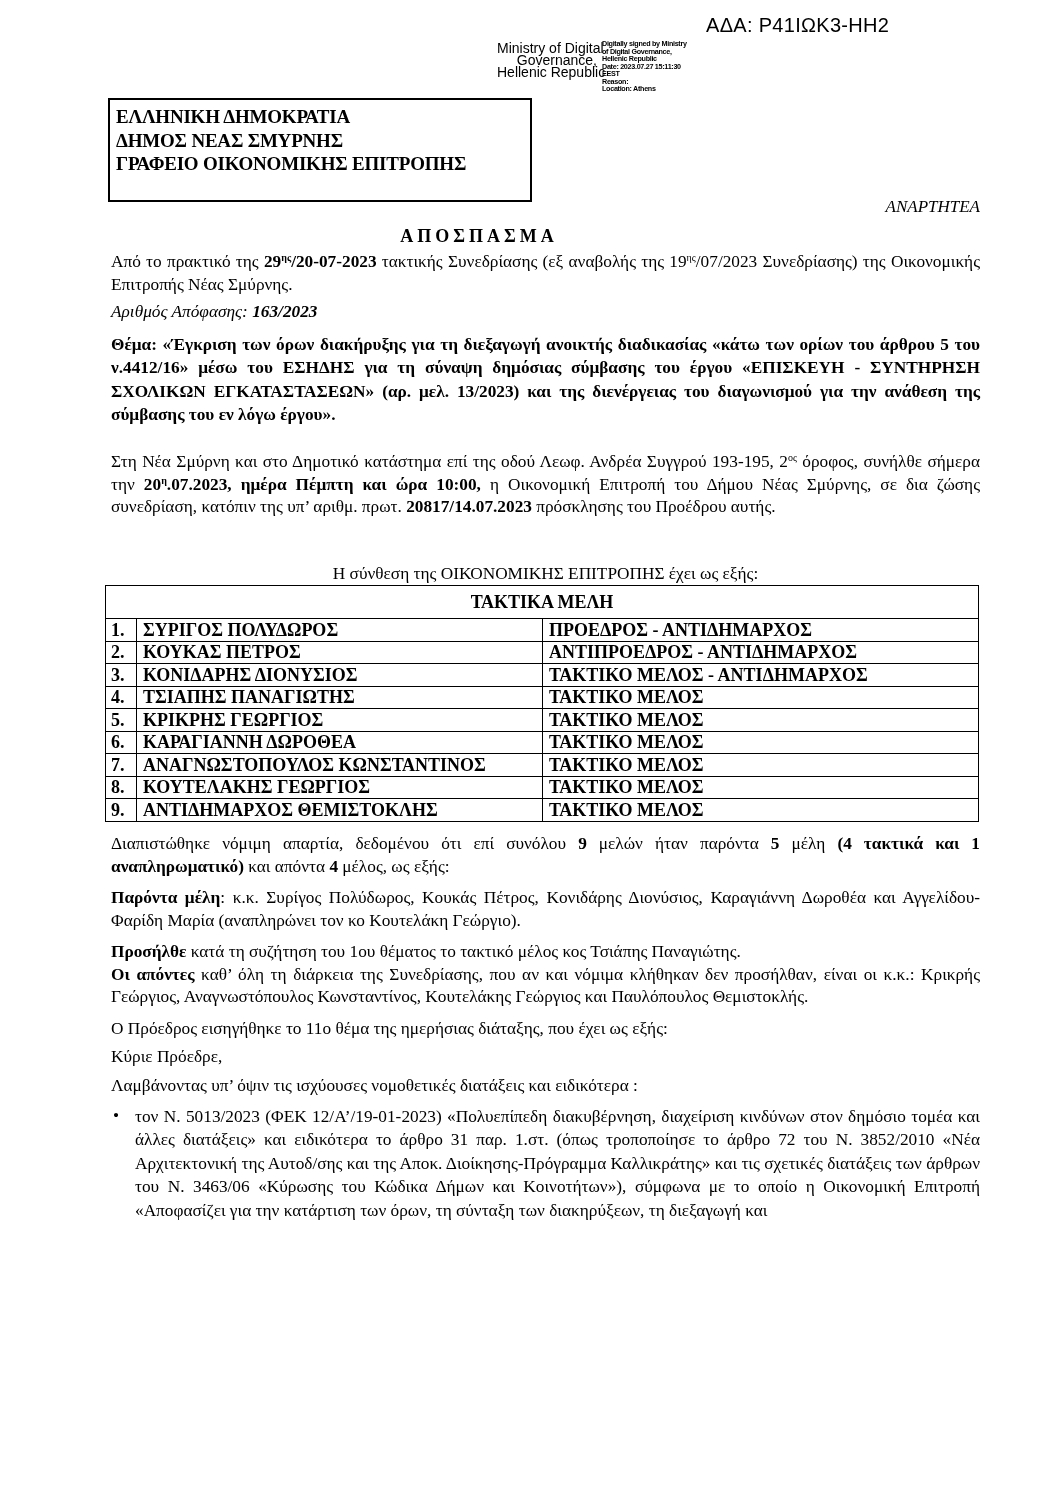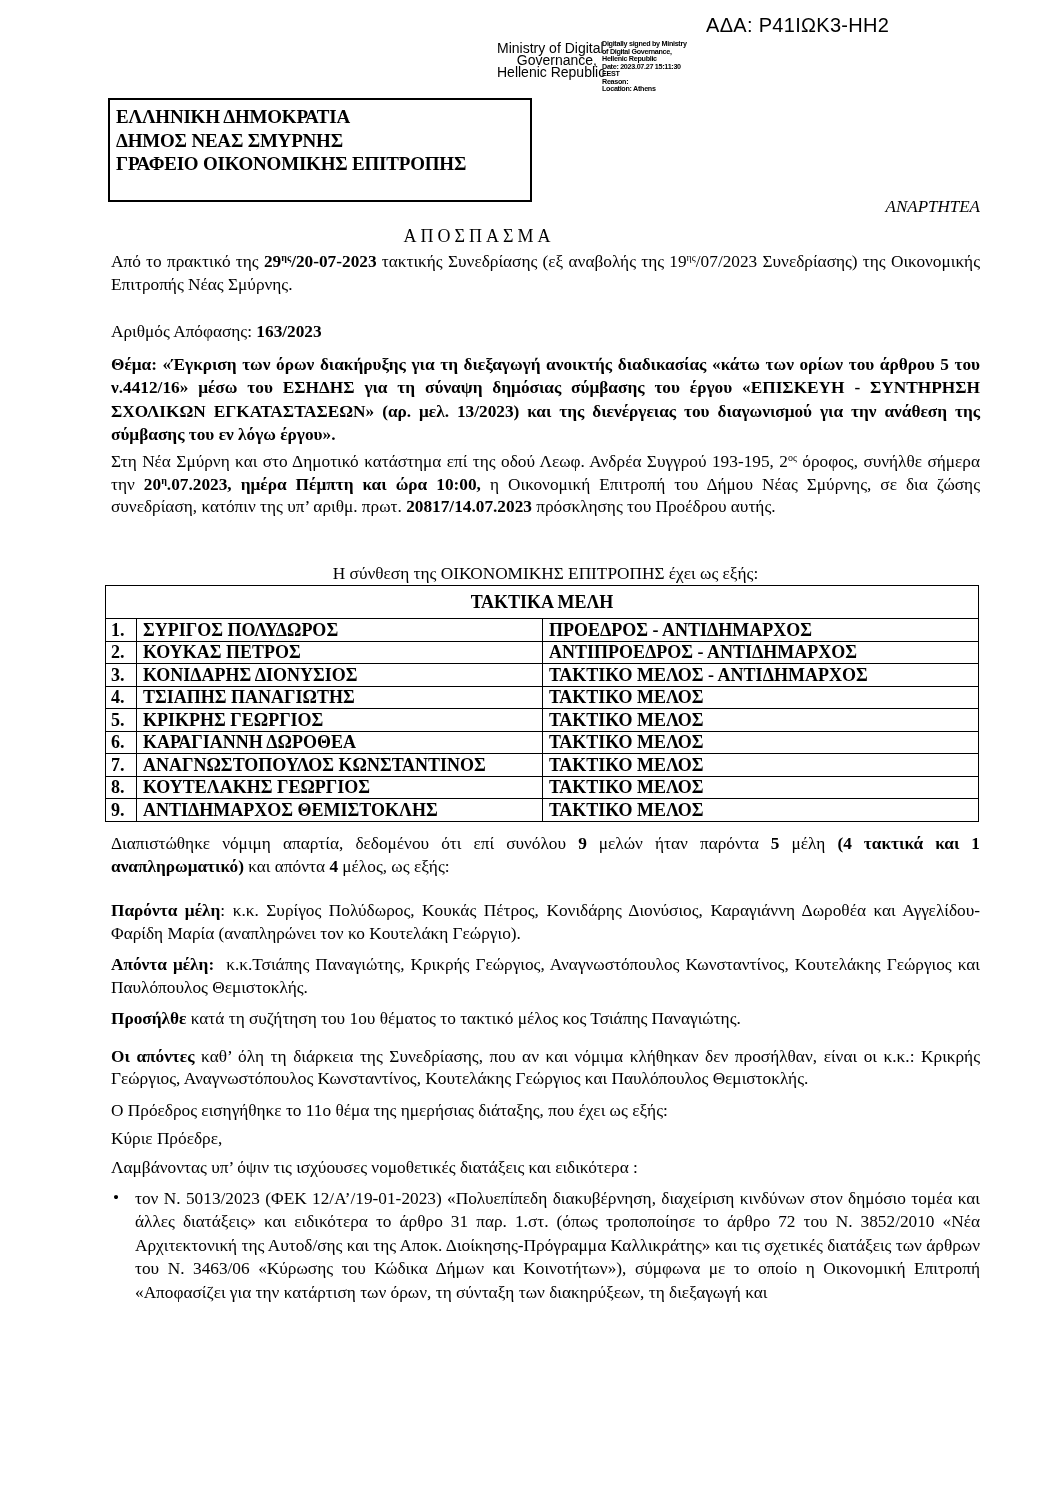--- a/index.html
+++ b/index.html
@@ -6,21 +6,21 @@
   body { width: 1058px; height: 1497px; position: relative; overflow: hidden; color: #000; font-family: "Liberation Serif", serif; }
   .abs { position: absolute; }
   .ada { left: 706px; top: 14px; font-family: "Liberation Sans", sans-serif; font-size: 20px; letter-spacing: 0.3px; white-space: nowrap; }
   .sig-org { left: 497px; top: 42px; font-family: "Liberation Sans", sans-serif; font-size: 14px; line-height: 12px; text-align: right; width: 100px; }
   .sig-org div { white-space: nowrap; }
   .sig-detail { left: 602px; top: 40px; font-family: "Liberation Sans", sans-serif; font-size: 7.2px; line-height: 7.5px; font-weight: bold; letter-spacing: -0.3px; }
   .sig-detail div { white-space: nowrap; }
   .header-box { left: 108px; top: 98px; width: 424px; height: 104px; border: 2px solid #000; box-sizing: border-box; padding: 5px 0 0 6px; }
   .header-box div { font-weight: bold; font-size: 19px; line-height: 23.5px; white-space: nowrap; letter-spacing: -0.2px; }
   .anartitea { right: 78px; top: 197px; font-style: italic; font-size: 17px; }
-  .title { left: 0; width: 958px; top: 226px; text-align: center; font-weight: normal; font-size: 18px; letter-spacing: 4px; }
+  .title { left: 0; width: 958px; top: 226px; text-align: center; font-weight: bold; font-size: 18px; letter-spacing: 4px; }
   .body-text { left: 111px; width: 869px; font-size: 17.3px; line-height: 22.5px; }
   p { margin: 0; }
   .just { text-align: justify; text-align-last: left; }
   b { font-weight: bold; }
   sup { font-size: 10px; vertical-align: 6px; line-height: 0; }
   .center { text-align: center; }
   table.members { position: absolute; left: 105px; top: 585px; width: 874px; border-collapse: collapse; font-size: 18px; font-weight: bold; }
   table.members td { border: 1.6px solid #000; padding: 0 6px; height: 21.5px; line-height: 20px; white-space: nowrap; }
   table.members td.hdr { text-align: center; height: 32px; }
   table.members td.num { width: 20px; padding: 0 5px; }
@@ -55,21 +55,21 @@
   <div>ΕΛΛΗΝΙΚΗ ΔΗΜΟΚΡΑΤΙΑ</div>
   <div>ΔΗΜΟΣ ΝΕΑΣ ΣΜΥΡΝΗΣ</div>
   <div>ΓΡΑΦΕΙΟ ΟΙΚΟΝΟΜΙΚΗΣ ΕΠΙΤΡΟΠΗΣ</div>
 </div>
 
 <div class="abs anartitea">ΑΝΑΡΤΗΤΕΑ</div>
 <div class="abs title">ΑΠΟΣΠΑΣΜΑ</div>
 
 <div class="abs body-text" style="top:251px;">
   <p class="just"><span>Από το πρακτικό της </span><b><span>29</span><sup>ης</sup><span>/20-07-2023</span></b><span> τακτικής Συνεδρίασης (εξ αναβολής της 19</span><sup>ης</sup><span>/07/2023 Συνεδρίασης) της Οικονομικής Επιτροπής Νέας Σμύρνης.</span></p>
-  <p style="margin-top:25px;"><span>Αριθμός Απόφασης: </span><b>163/2023</b></p>
+  <p style="margin-top:5px;font-style:italic;"><span>Αριθμός Απόφασης: </span><b>163/2023</b></p>
   <p class="just" style="margin-top:9px; font-weight:bold; line-height:23.5px;">Θέμα: «Έγκριση των όρων διακήρυξης για τη διεξαγωγή ανοικτής διαδικασίας  «κάτω των ορίων του άρθρου 5 του ν.4412/16» μέσω του ΕΣΗΔΗΣ για τη σύναψη δημόσιας σύμβασης του έργου «ΕΠΙΣΚΕΥΗ - ΣΥΝΤΗΡΗΣΗ  ΣΧΟΛΙΚΩΝ ΕΓΚΑΤΑΣΤΑΣΕΩΝ» (αρ. μελ. 13/2023) και της διενέργειας του διαγωνισμού για την ανάθεση της σύμβασης του εν λόγω έργου».</p>
 </div>
 
 <div class="abs body-text" style="top:451px;">
   <p class="just"><span>Στη Νέα Σμύρνη και στο Δημοτικό κατάστημα επί της οδού Λεωφ. Ανδρέα Συγγρού 193-195, 2</span><sup>ος</sup><span> όροφος, συνήλθε σήμερα την </span><b><span>20</span><sup>η</sup><span>.07.2023, ημέρα Πέμπτη και ώρα 10:00,</span></b><span> η Οικονομική Επιτροπή του Δήμου Νέας Σμύρνης, σε δια ζώσης συνεδρίαση, κατόπιν της υπ’ αριθμ. πρωτ. </span><b>20817/14.07.2023</b><span> πρόσκλησης του Προέδρου αυτής.</span></p>
 </div>
 
 <div class="abs body-text center" style="top:563px;">Η σύνθεση της ΟΙΚΟΝΟΜΙΚΗΣ ΕΠΙΤΡΟΠΗΣ έχει ως εξής:</div>
 
 <table class="members">
@@ -120,24 +120,23 @@
       <tr>
         <td class="num">9.</td>
         <td class="name">ΑΝΤΙΔΗΜΑΡΧΟΣ ΘΕΜΙΣΤΟΚΛΗΣ</td>
         <td class="role">ΤΑΚΤΙΚΟ ΜΕΛΟΣ</td>
       </tr>
     </tbody>
 </table>
 
 <div class="abs body-text" style="top:833px;">
   <p class="just"><span>Διαπιστώθηκε νόμιμη απαρτία, δεδομένου ότι επί συνόλου </span><b>9</b><span> μελών ήταν παρόντα </span><b>5</b><span> μέλη </span><b>(4 τακτικά και 1 αναπληρωματικό)</b><span> και απόντα </span><b>4</b><span> μέλος, ως εξής:</span></p>
-  <p class="just" style="margin-top:22px;"><b>Παρόντα μέλη</b><span>: κ.κ. Συρίγος Πολύδωρος, Κουκάς Πέτρος, Κονιδάρης Διονύσιος, Καραγιάννη Δωροθέα και Αγγελίδου-Φαρίδη Μαρία (αναπληρώνει τον κο Κουτελάκη Γεώργιο).</span></p>
-  <p class="just" style="margin-top:9px;"><b>Απόντα μέλη:</b><span style="white-space:pre-wrap;">  κ.κ.Τσιάπης Παναγιώτης, Κρικρής Γεώργιος, Αναγνωστόπουλος Κωνσταντίνος, Κουτελάκης Γεώργιος και Παυλόπουλος Θεμιστοκλής.</span></p>
+  <p class="just" style="margin-top:9px;"><b>Παρόντα μέλη</b><span>: κ.κ. Συρίγος Πολύδωρος, Κουκάς Πέτρος, Κονιδάρης Διονύσιος, Καραγιάννη Δωροθέα και Αγγελίδου-Φαρίδη Μαρία (αναπληρώνει τον κο Κουτελάκη Γεώργιο).</span></p>
   <p class="just" style="margin-top:9px;"><b>Προσήλθε</b><span> κατά τη συζήτηση του 1ου θέματος το τακτικό μέλος κος Τσιάπης Παναγιώτης.</span></p>
-  <p class="just" style="margin-top:15px;"><b>Οι απόντες</b><span> καθ’ όλη τη διάρκεια της Συνεδρίασης, που αν και νόμιμα κλήθηκαν δεν προσήλθαν, είναι οι κ.κ.: Κρικρής Γεώργιος, Αναγνωστόπουλος Κωνσταντίνος, Κουτελάκης Γεώργιος και Παυλόπουλος Θεμιστοκλής.</span></p>
+  <p class="just" style="margin-top:0;"><b>Οι απόντες</b><span> καθ’ όλη τη διάρκεια της Συνεδρίασης, που αν και νόμιμα κλήθηκαν δεν προσήλθαν, είναι οι κ.κ.: Κρικρής Γεώργιος, Αναγνωστόπουλος Κωνσταντίνος, Κουτελάκης Γεώργιος και Παυλόπουλος Θεμιστοκλής.</span></p>
   <p style="margin-top:9px;">Ο Πρόεδρος εισηγήθηκε το 11ο θέμα της ημερήσιας διάταξης, που έχει ως εξής:</p>
   <p style="margin-top:6px;">Κύριε Πρόεδρε,</p>
   <p style="margin-top:6px;">Λαμβάνοντας υπ’ όψιν τις ισχύουσες νομοθετικές διατάξεις και ειδικότερα :</p>
   <div style="margin-top:8px;" class="bullet-item">
     <span class="dot">•</span>
     <p class="just" style="line-height:23.4px;">τον Ν. 5013/2023 (ΦΕΚ 12/Α’/19-01-2023) «Πολυεπίπεδη διακυβέρνηση, διαχείριση κινδύνων στον δημόσιο τομέα και άλλες διατάξεις» και ειδικότερα το άρθρο 31 παρ. 1.στ. (όπως τροποποίησε το άρθρο 72 του Ν. 3852/2010 «Νέα Αρχιτεκτονική της Αυτοδ/σης και της Αποκ. Διοίκησης-Πρόγραμμα Καλλικράτης» και τις σχετικές διατάξεις των άρθρων του Ν. 3463/06 «Κύρωσης του Κώδικα Δήμων και Κοινοτήτων»), σύμφωνα με το οποίο η Οικονομική Επιτροπή «Αποφασίζει για την κατάρτιση των όρων, τη σύνταξη των διακηρύξεων, τη διεξαγωγή και</p>
   </div>
 </div>
 
 </body></html>

